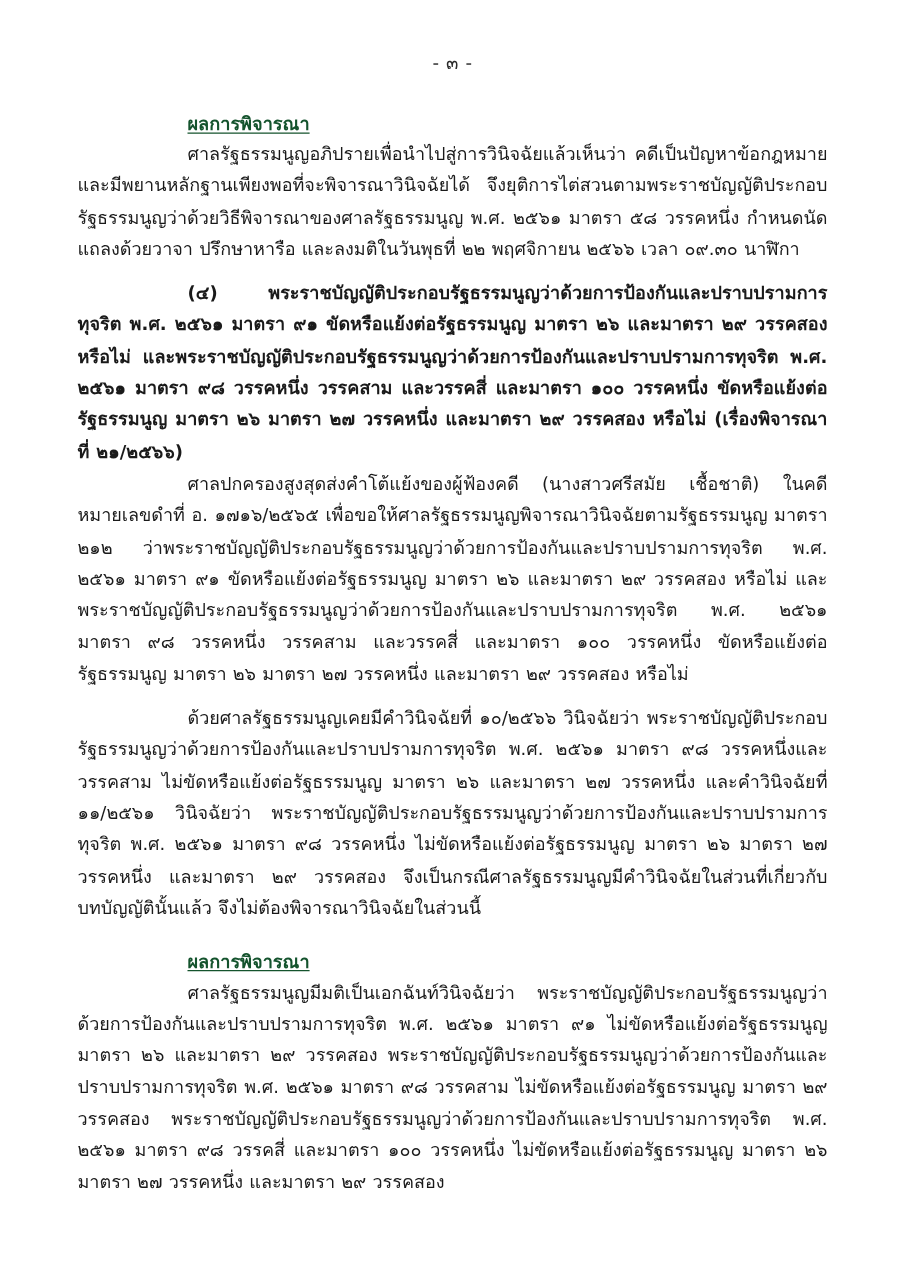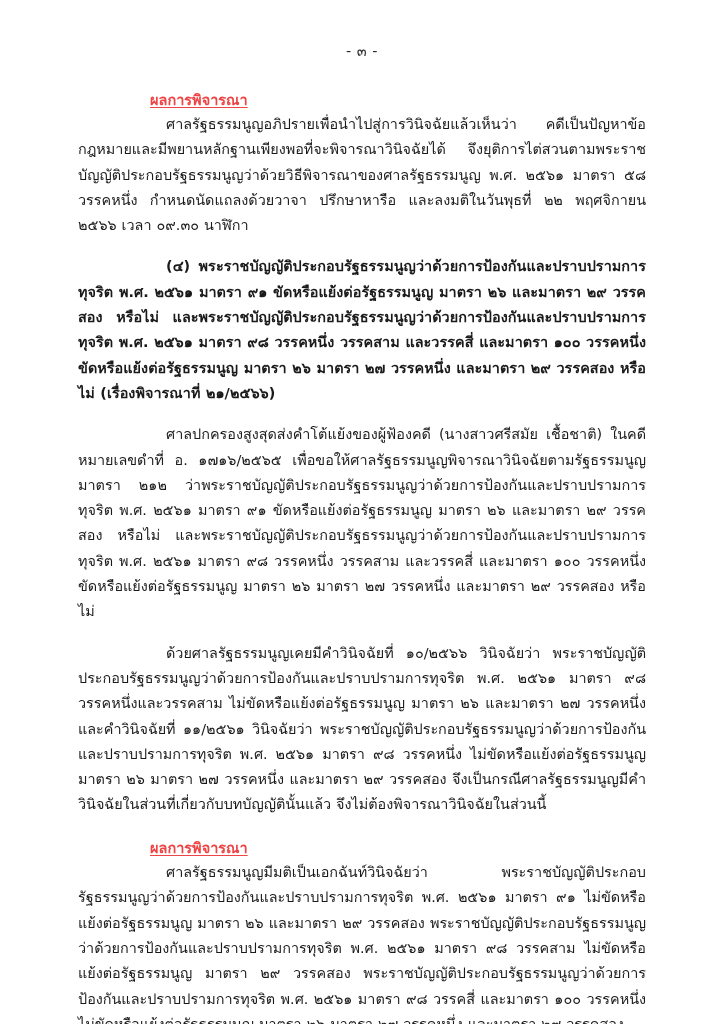--- a/index.html
+++ b/index.html
@@ -34,30 +34,30 @@
     margin: 0 0 30px 0;
     line-height: 1;
   }
 
   .section-heading {
     margin: 0 0 0 88px;
     font-size: 14.5px;
     font-weight: 700;
     text-decoration: underline;
     text-underline-offset: 2px;
-    color: #ef4444;
+    color: #14532d;
     line-height: 1.55;
   }
 
   .heading-spacer-top {
     margin-top: 19px;
   }
 
   p.body-text {
-    margin: 16px;
+    margin: 0;
     font-size: 14.4px;
     line-height: 25.3px;
     color: #1a1a1a;
     text-align: justify;
     text-justify: inter-word;
     text-indent: 88px;
     word-spacing: 0.4px;
     hyphens: none;
   }
 

